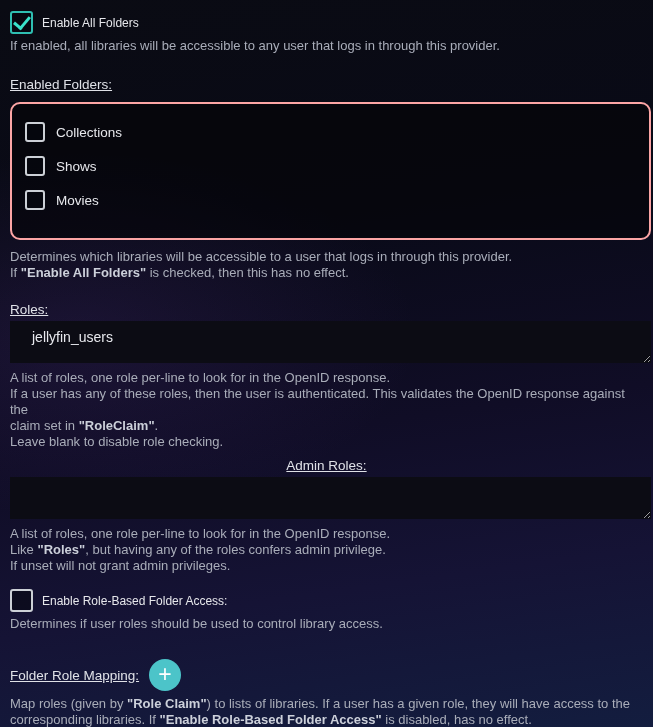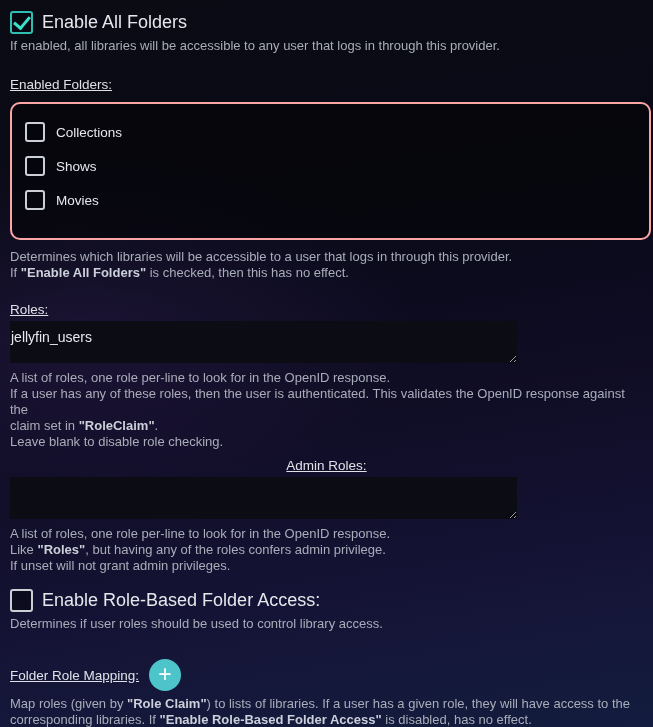--- a/index.html
+++ b/index.html
@@ -30,21 +30,21 @@
   .cb.checked { border-color: #2fbfb2; }
   .cb.checked::after {
     content: "";
     position: absolute;
     left: 5px; top: 0px;
     width: 7px; height: 13px;
     border-right: 3px solid #3ae2cb;
     border-bottom: 3px solid #3ae2cb;
     transform: rotate(40deg);
   }
-  .cb-label { margin-left: 9px; font-size: 18px; color: #e6e7eb; }
+  .cb-label { margin-left: 9px; font-size: 12px; color: #e6e7eb; }
 
   .desc { font-size: 13px; line-height: 16px; color: #a9adb9; }
   .desc b { color: #ccd0da; font-weight: 700; }
 
   .field-label { font-size: 13.5px; color: #dfe1e7; text-decoration: underline; }
 
   .folders-box {
     box-sizing: border-box;
     width: 641px;
     margin-top: 10px;
@@ -52,33 +52,33 @@
     border-radius: 10px;
     background: rgba(3, 3, 6, 0.55);
     padding: 18px 14px 14px 13px;
   }
   .folders-box .check-row { margin-bottom: 14px; }
   .folders-box .cb-label { margin-left: 11px; font-size: 13.5px; }
 
   textarea.ta {
     box-sizing: border-box;
     display: block;
-    width: 507px;
+    width: 641px;
     height: 42px;
     margin-top: 4px;
     background: #0c0c14;
     border: 0;
     outline: none;
     border-radius: 0;
     resize: vertical;
     color: #e8e9ee;
     font-family: "Liberation Sans", sans-serif;
     font-size: 14px;
     line-height: 18px;
-    padding: 7px 6px 4px 1px;
+    padding: 7px 6px 4px 22px;
   }
 
   .mapping-row { display: flex; align-items: center; margin-top: 27px; }
   .add-btn {
     box-sizing: border-box;
     width: 32px; height: 32px;
     margin-left: 10px;
     border: 0;
     border-radius: 50%;
     background: #4cc4c9;

